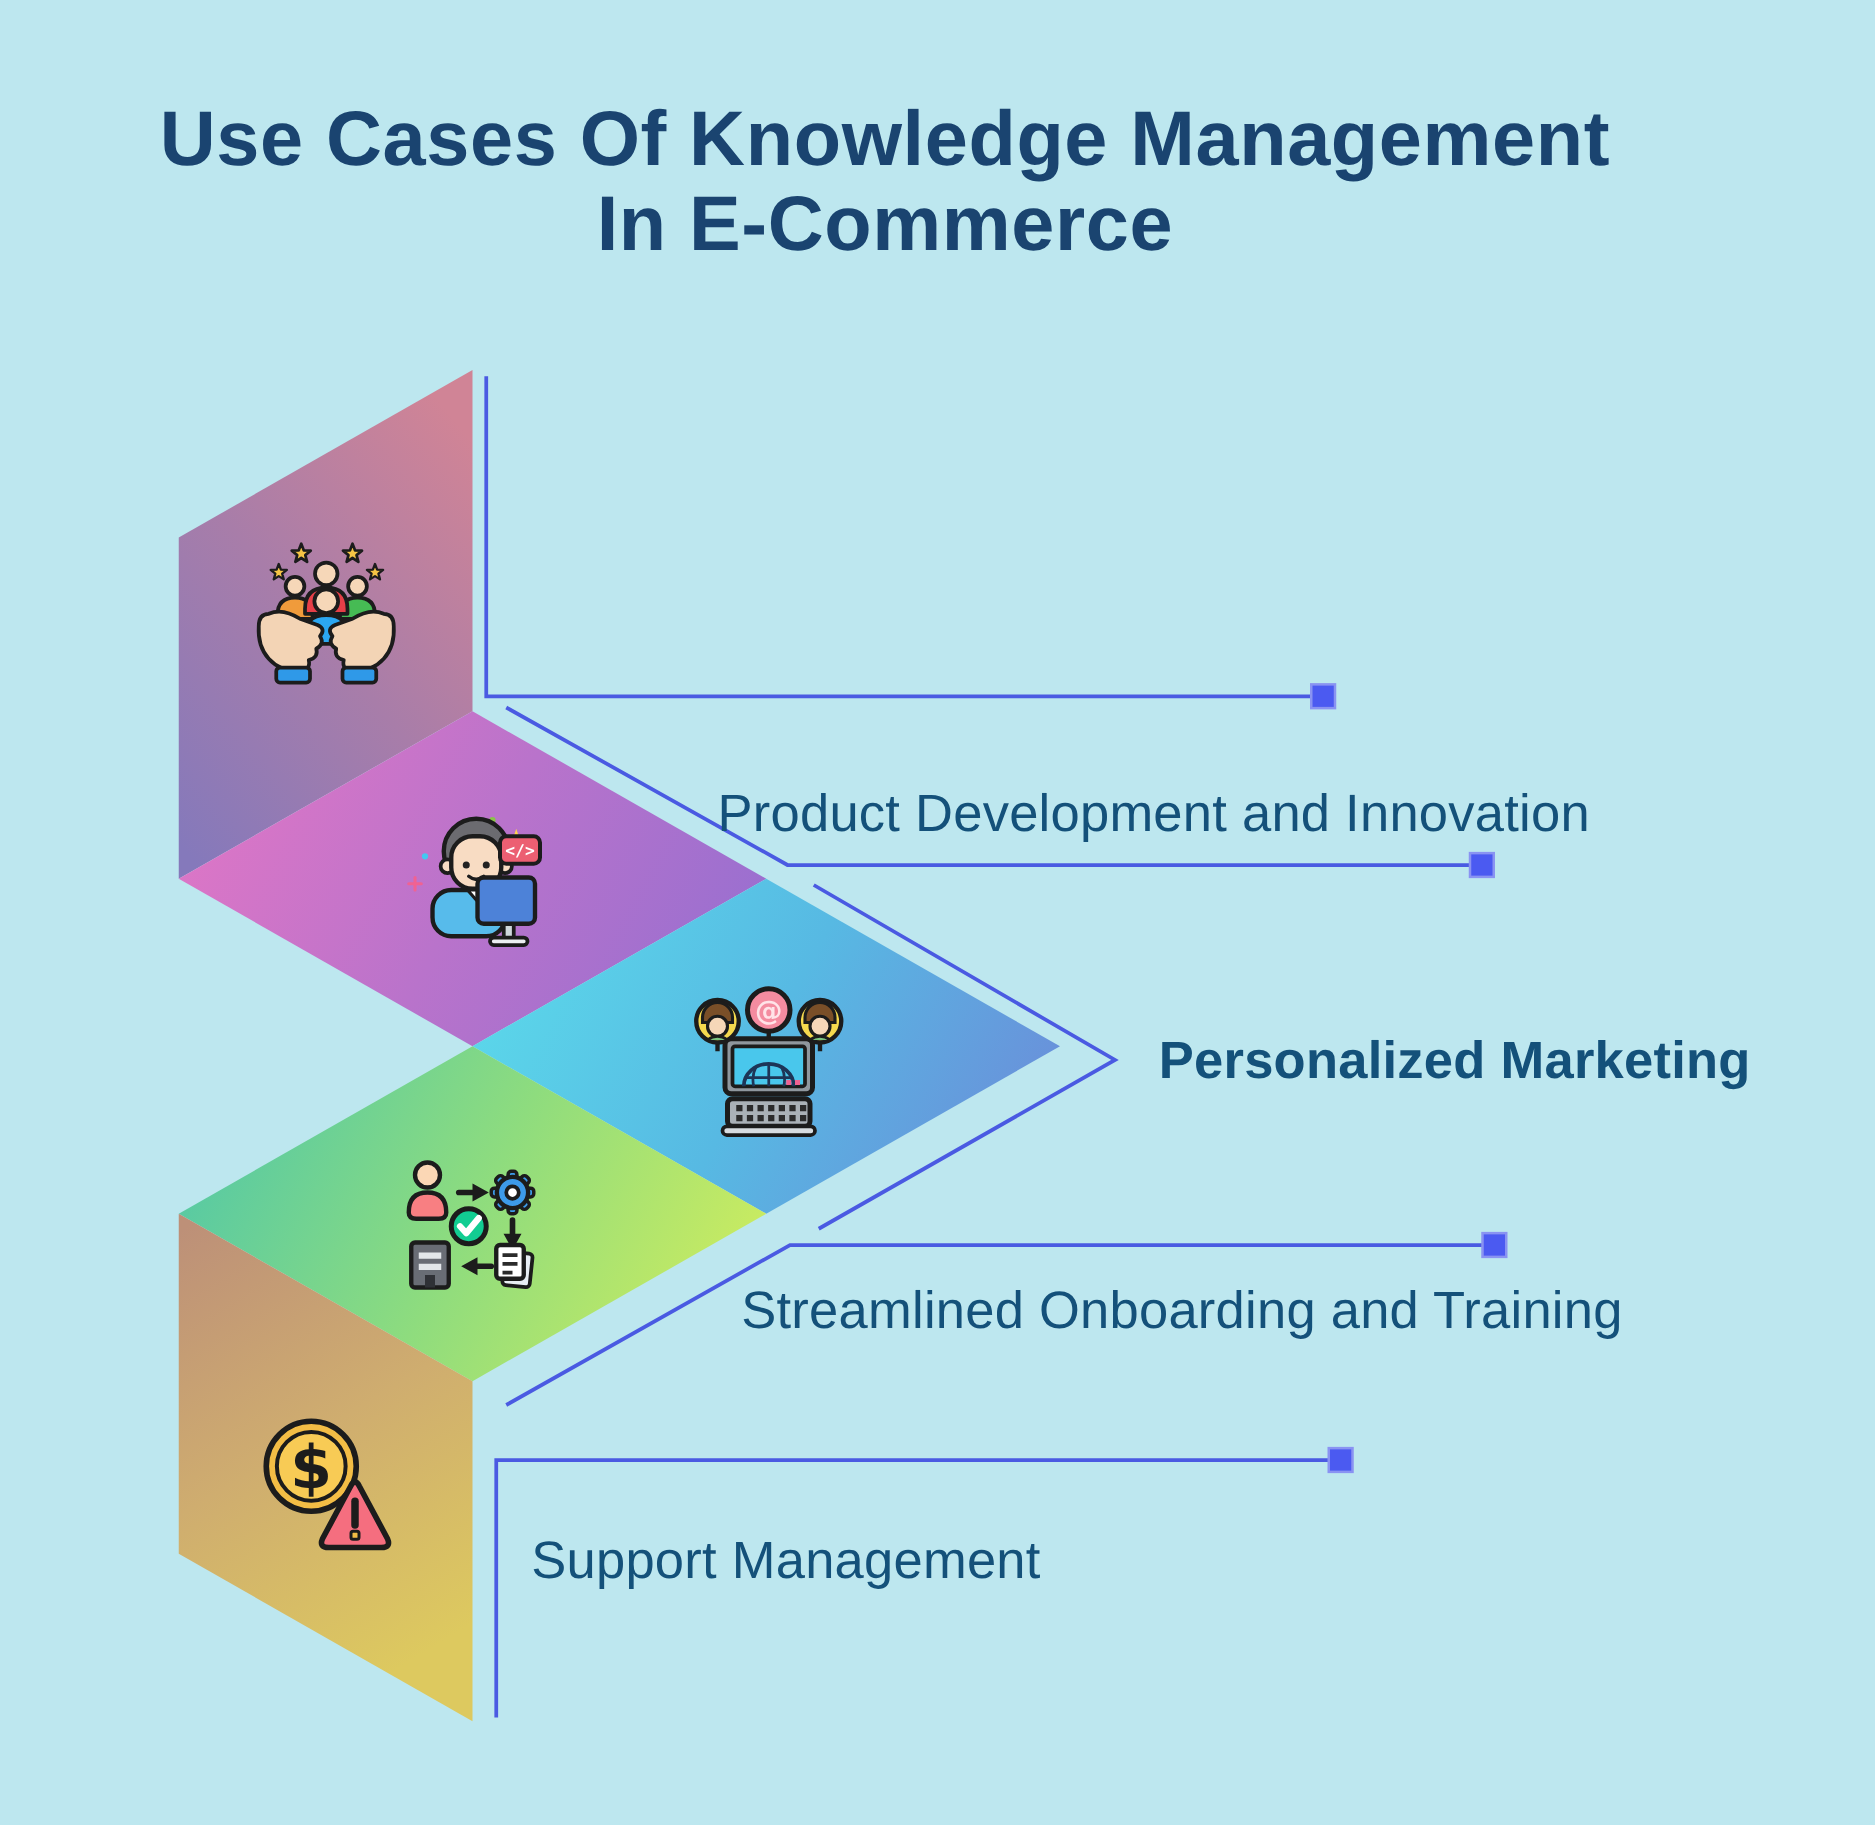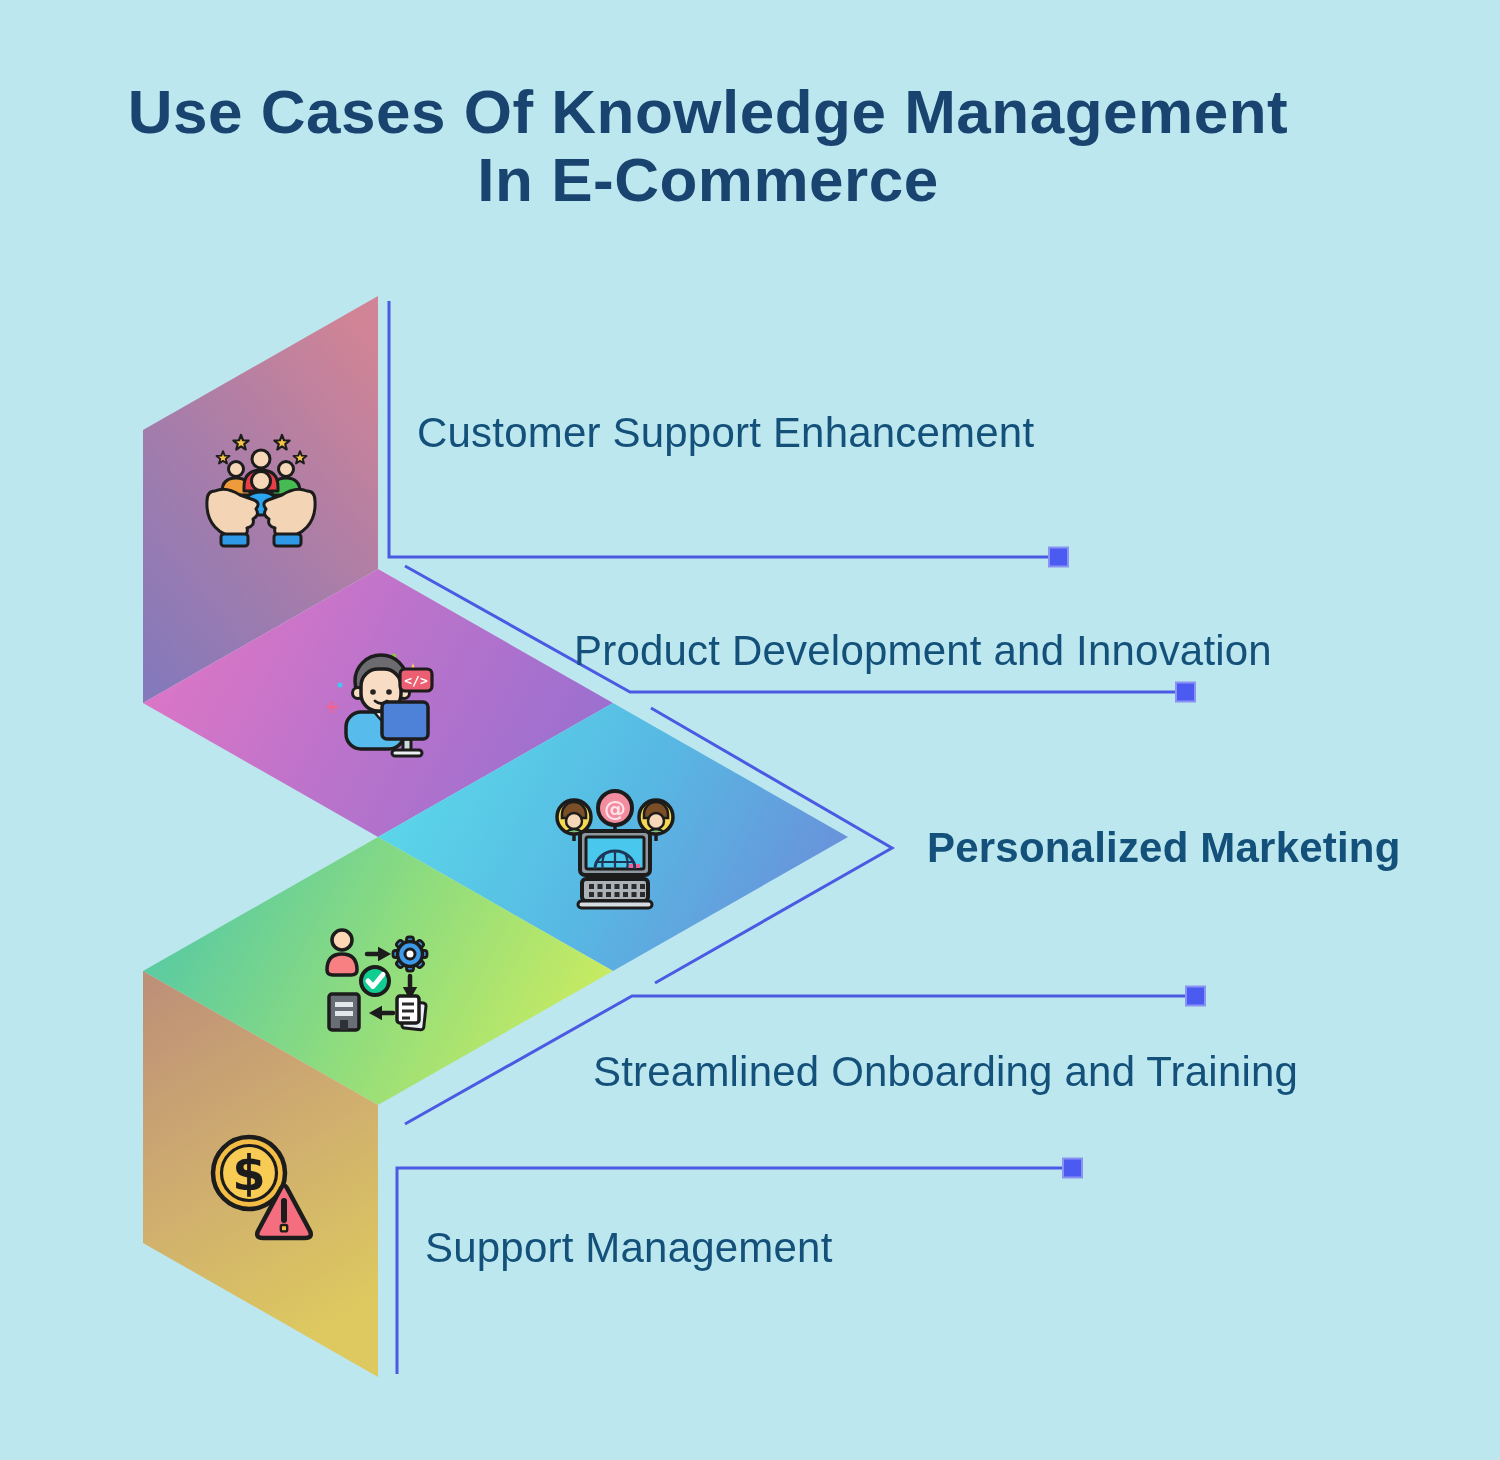--- a/index.html
+++ b/index.html
@@ -17,21 +17,21 @@
     font-size:62px;line-height:68px;letter-spacing:.5px;
   }
   .label{
     position:absolute;white-space:nowrap;
     color:#14517a;font-size:42px;font-weight:400;
     transform:translateY(-50%);letter-spacing:.2px;
   }
   .label-1{left:417px;top:433px;}
   .label-2{left:574px;top:635px;margin-top:16px;}
   .label-3{left:927px;top:848px;font-weight:bold;}
-  .label-4{left:593px;top:1048px;margin-top:24px;}
+  .label-4{left:593px;top:1048px;}
   .label-5{left:425px;top:1248px;}
   .icon{position:absolute;}
   .icon-1{left:196px;top:429px;}
   .icon-2{left:320px;top:645px;}
   .icon-3{left:550px;top:781px;}
   .icon-4{left:315px;top:918px;}
   .icon-5{left:199px;top:1129px;}
 </style>
 </head>
 <body>
@@ -86,21 +86,20 @@
       <rect x="1186" y="986.5" width="19" height="19"></rect>
       <rect x="1063" y="1158.5" width="19" height="19"></rect>
     </g>
   </svg>
 
   <div class="title">
     <div>Use Cases Of Knowledge Management</div>
     <div>In E-Commerce</div>
   </div>
 
-  <div class="label label-1">Customer Support Enhancement</div>
   <div class="label label-2">Product Development and Innovation</div>
   <div class="label label-3">Personalized Marketing</div>
   <div class="label label-4">Streamlined Onboarding and Training</div>
   <div class="label label-5">Support Management</div>
 
   <svg class="icon icon-1" width="130" height="130" viewBox="0 0 130 130">
     <defs>
       <polygon id="star" points="0,-8 2,-2.75 7.61,-2.47 3.23,1.05 4.7,6.47 0,3.4 -4.7,6.47 -3.23,1.05 -7.61,-2.47 -2,-2.75" fill="#f6c545" stroke="#1c1c1c" stroke-width="2.2" stroke-linejoin="round"></polygon>
     </defs>
     <g>

